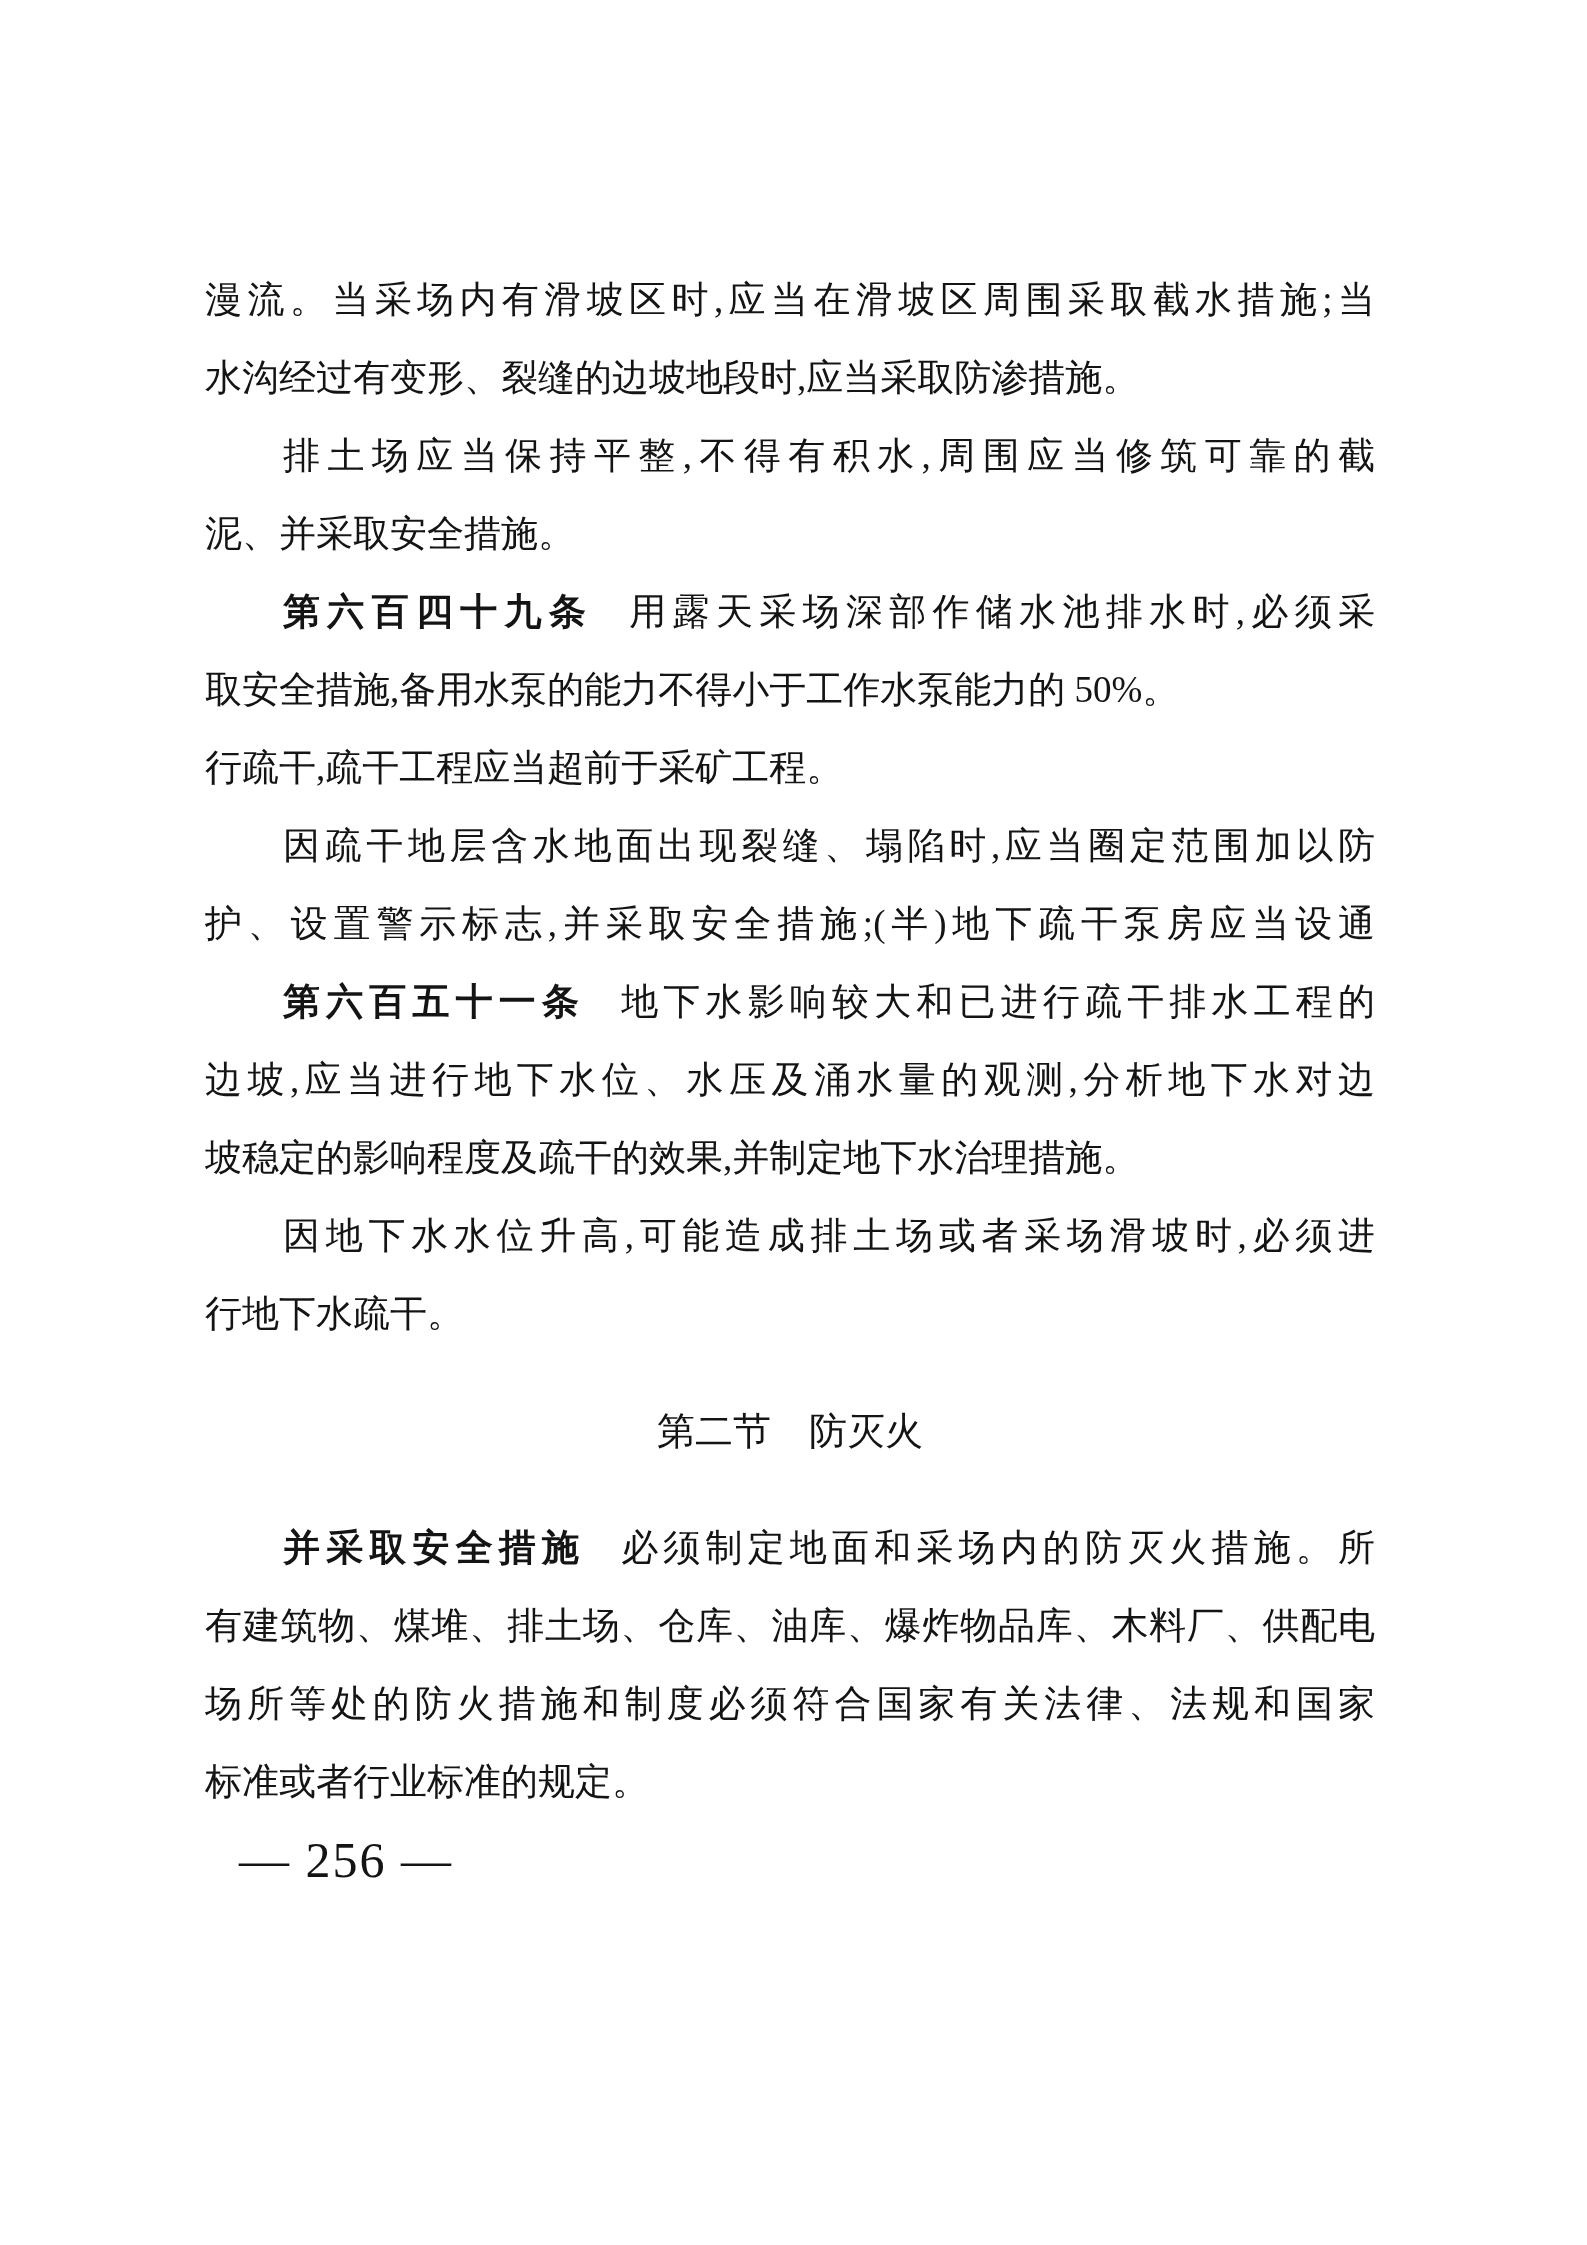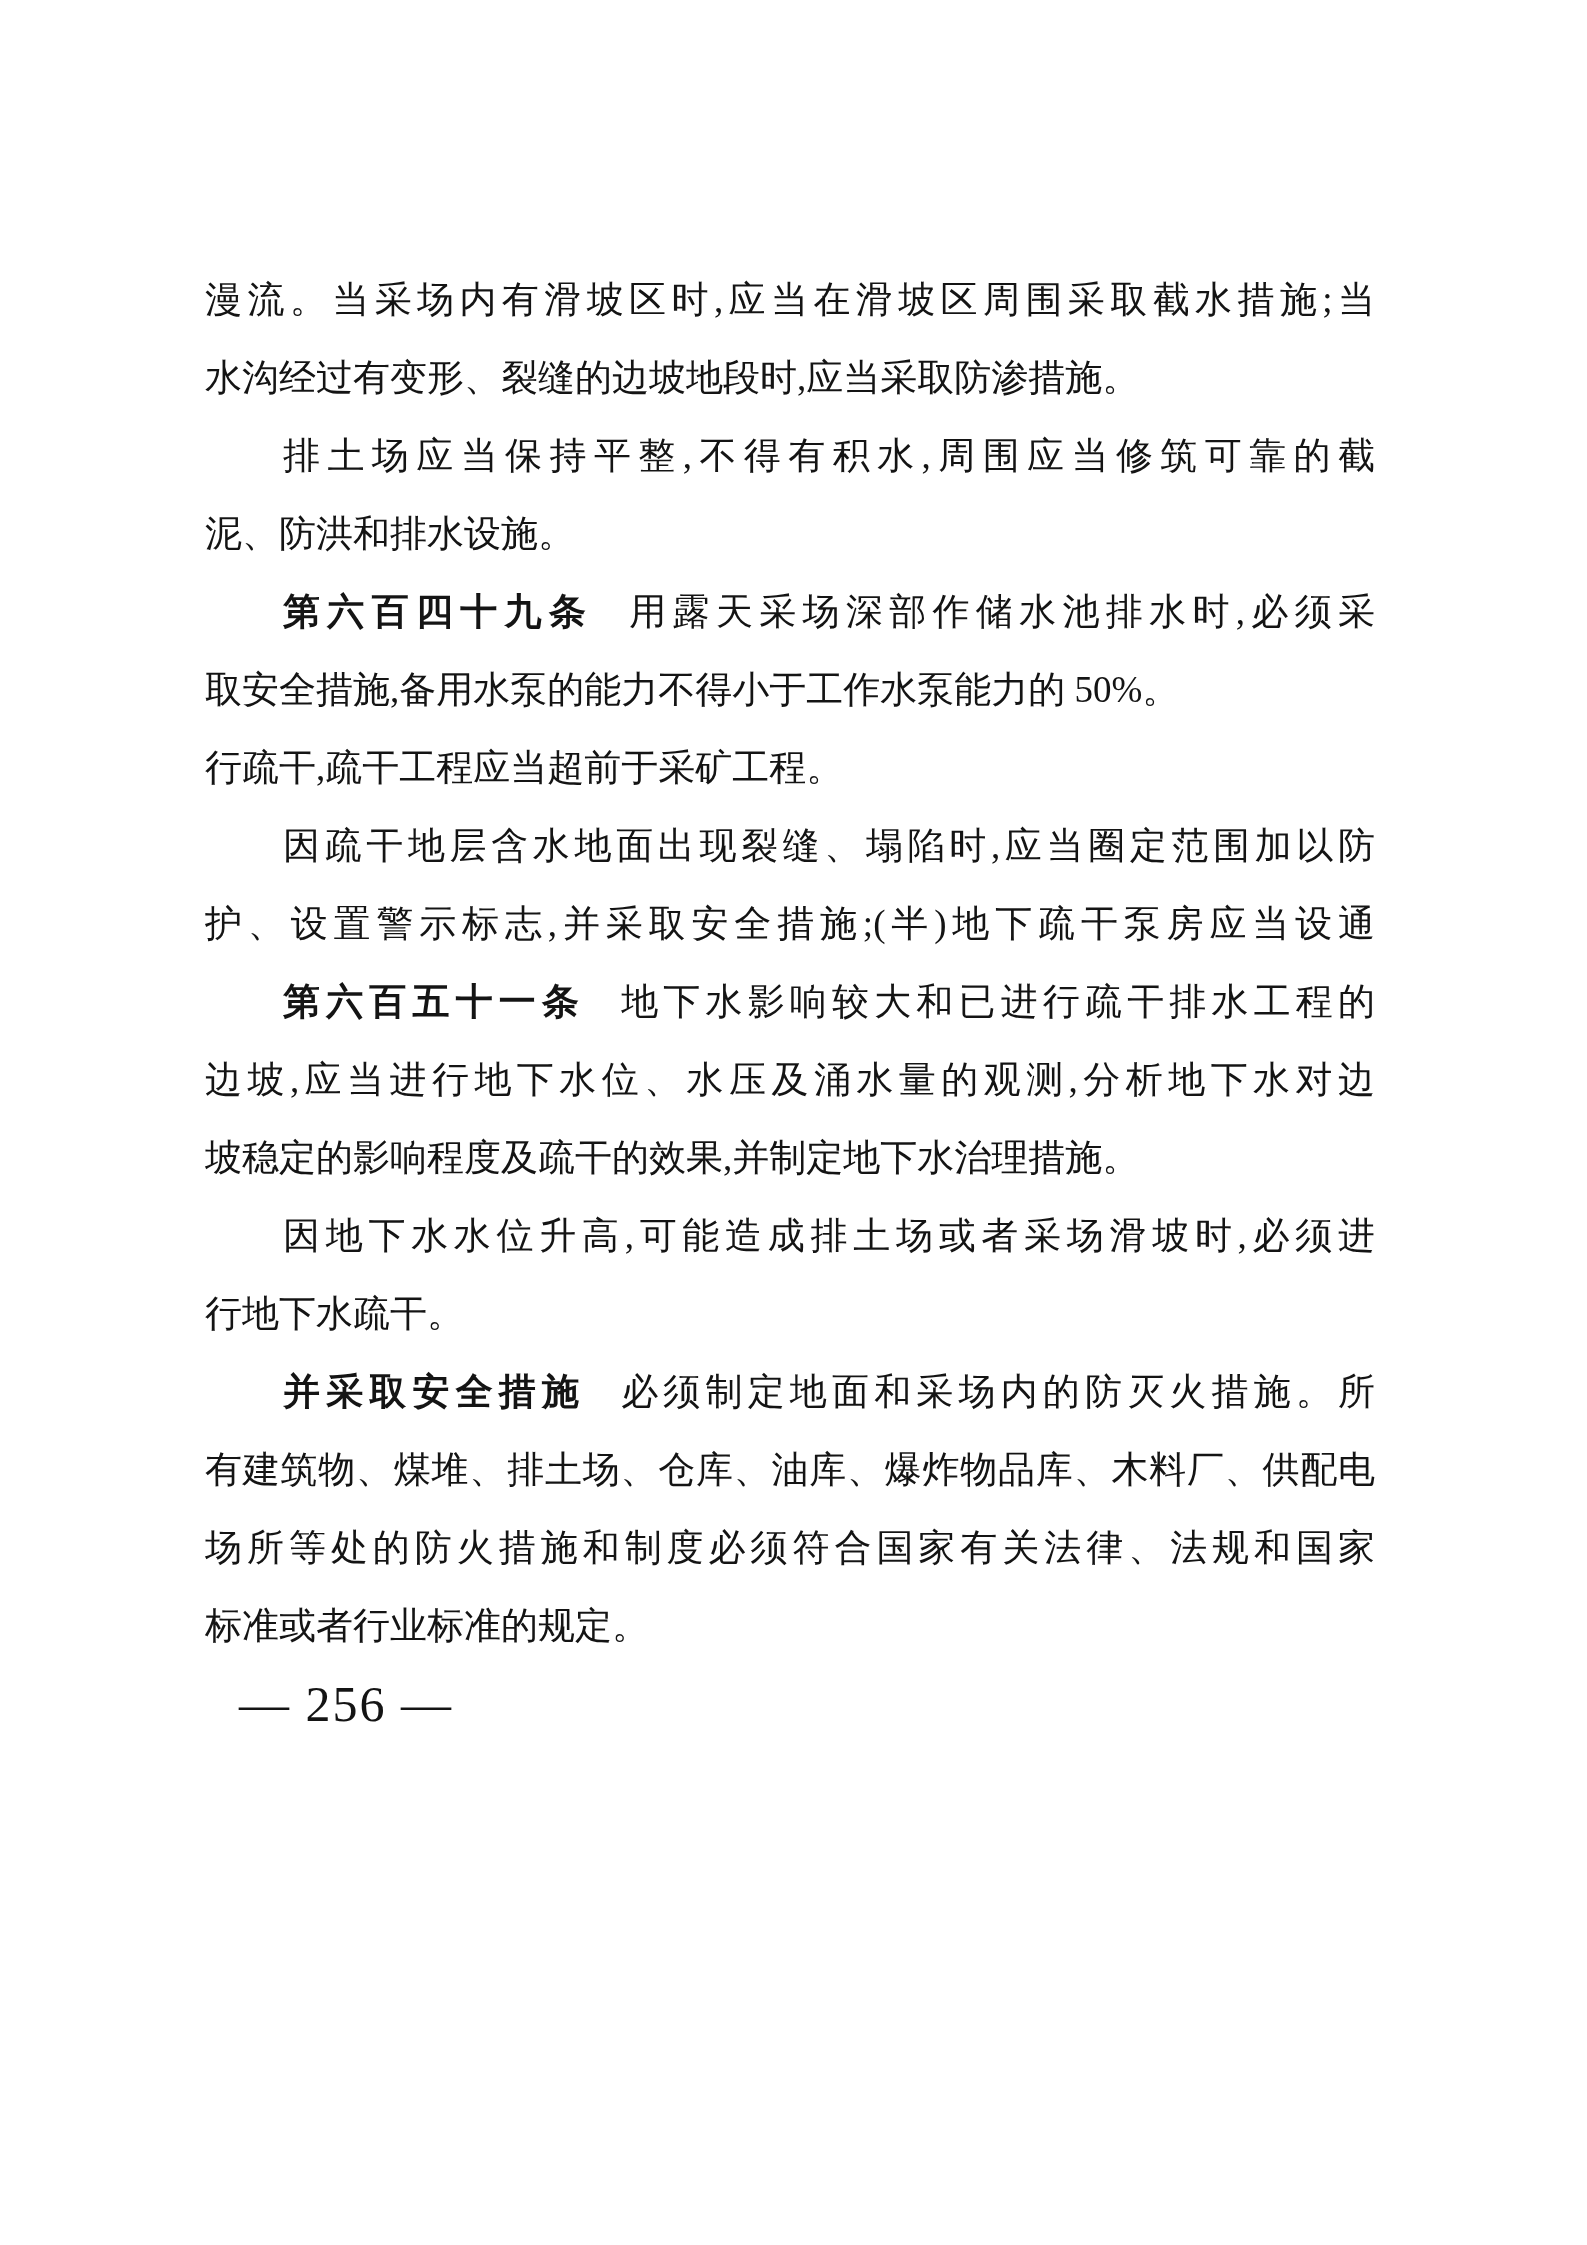--- a/index.html
+++ b/index.html
@@ -58,37 +58,38 @@
 </style>
 </head>
 <body>
 
 <div class="page">
   <div class="text-block">
 
     <div class="line justify"><span>漫流。当采场内有滑坡区时,应当在滑坡区周围采取截水措施;当</span></div>
     <div class="line"><span>水沟经过有变形、裂缝的边坡地段时,应当采取防渗措施。</span></div>
     <div class="line indent justify"><span>排土场应当保持平整,不得有积水,周围应当修筑可靠的截</span></div>
-    <div class="line"><span>泥、防洪和排水设施。</span></div>
+    <div class="line"><span>泥、并采取安全措施。</span></div>
 
     <div class="line indent justify"><span class="term">第六百四十九条</span><span>用露天采场深部作储水池排水时,必须采</span></div>
     <div class="line"><span>取安全措施,备用水泵的能力不得小于工作水泵能力的 50%。</span></div>
 
     <div class="line"><span>行疏干,疏干工程应当超前于采矿工程。</span></div>
 
     <div class="line indent justify"><span>因疏干地层含水地面出现裂缝、塌陷时,应当圈定范围加以防</span></div>
     <div class="line justify"><span>护、设置警示标志,并采取安全措施;(半)地下疏干泵房应当设通</span></div>
 
     <div class="line indent justify"><span class="term">第六百五十一条</span><span>地下水影响较大和已进行疏干排水工程的</span></div>
     <div class="line justify"><span>边坡,应当进行地下水位、水压及涌水量的观测,分析地下水对边</span></div>
     <div class="line"><span>坡稳定的影响程度及疏干的效果,并制定地下水治理措施。</span></div>
 
     <div class="line indent justify"><span>因地下水水位升高,可能造成排土场或者采场滑坡时,必须进</span></div>
     <div class="line"><span>行地下水疏干。</span></div>
 
+    <div class="section-heading"><span>第二节　防灭火</span></div>
 
     <div class="line indent justify"><span class="term">并采取安全措施</span><span>必须制定地面和采场内的防灭火措施。所</span></div>
     <div class="line justify"><span>有建筑物、煤堆、排土场、仓库、油库、爆炸物品库、木料厂、供配电</span></div>
     <div class="line justify"><span>场所等处的防火措施和制度必须符合国家有关法律、法规和国家</span></div>
     <div class="line"><span>标准或者行业标准的规定。</span></div>
 
     <div class="page-footer"><span>— 256 —</span></div>
 
   </div>
 </div>

